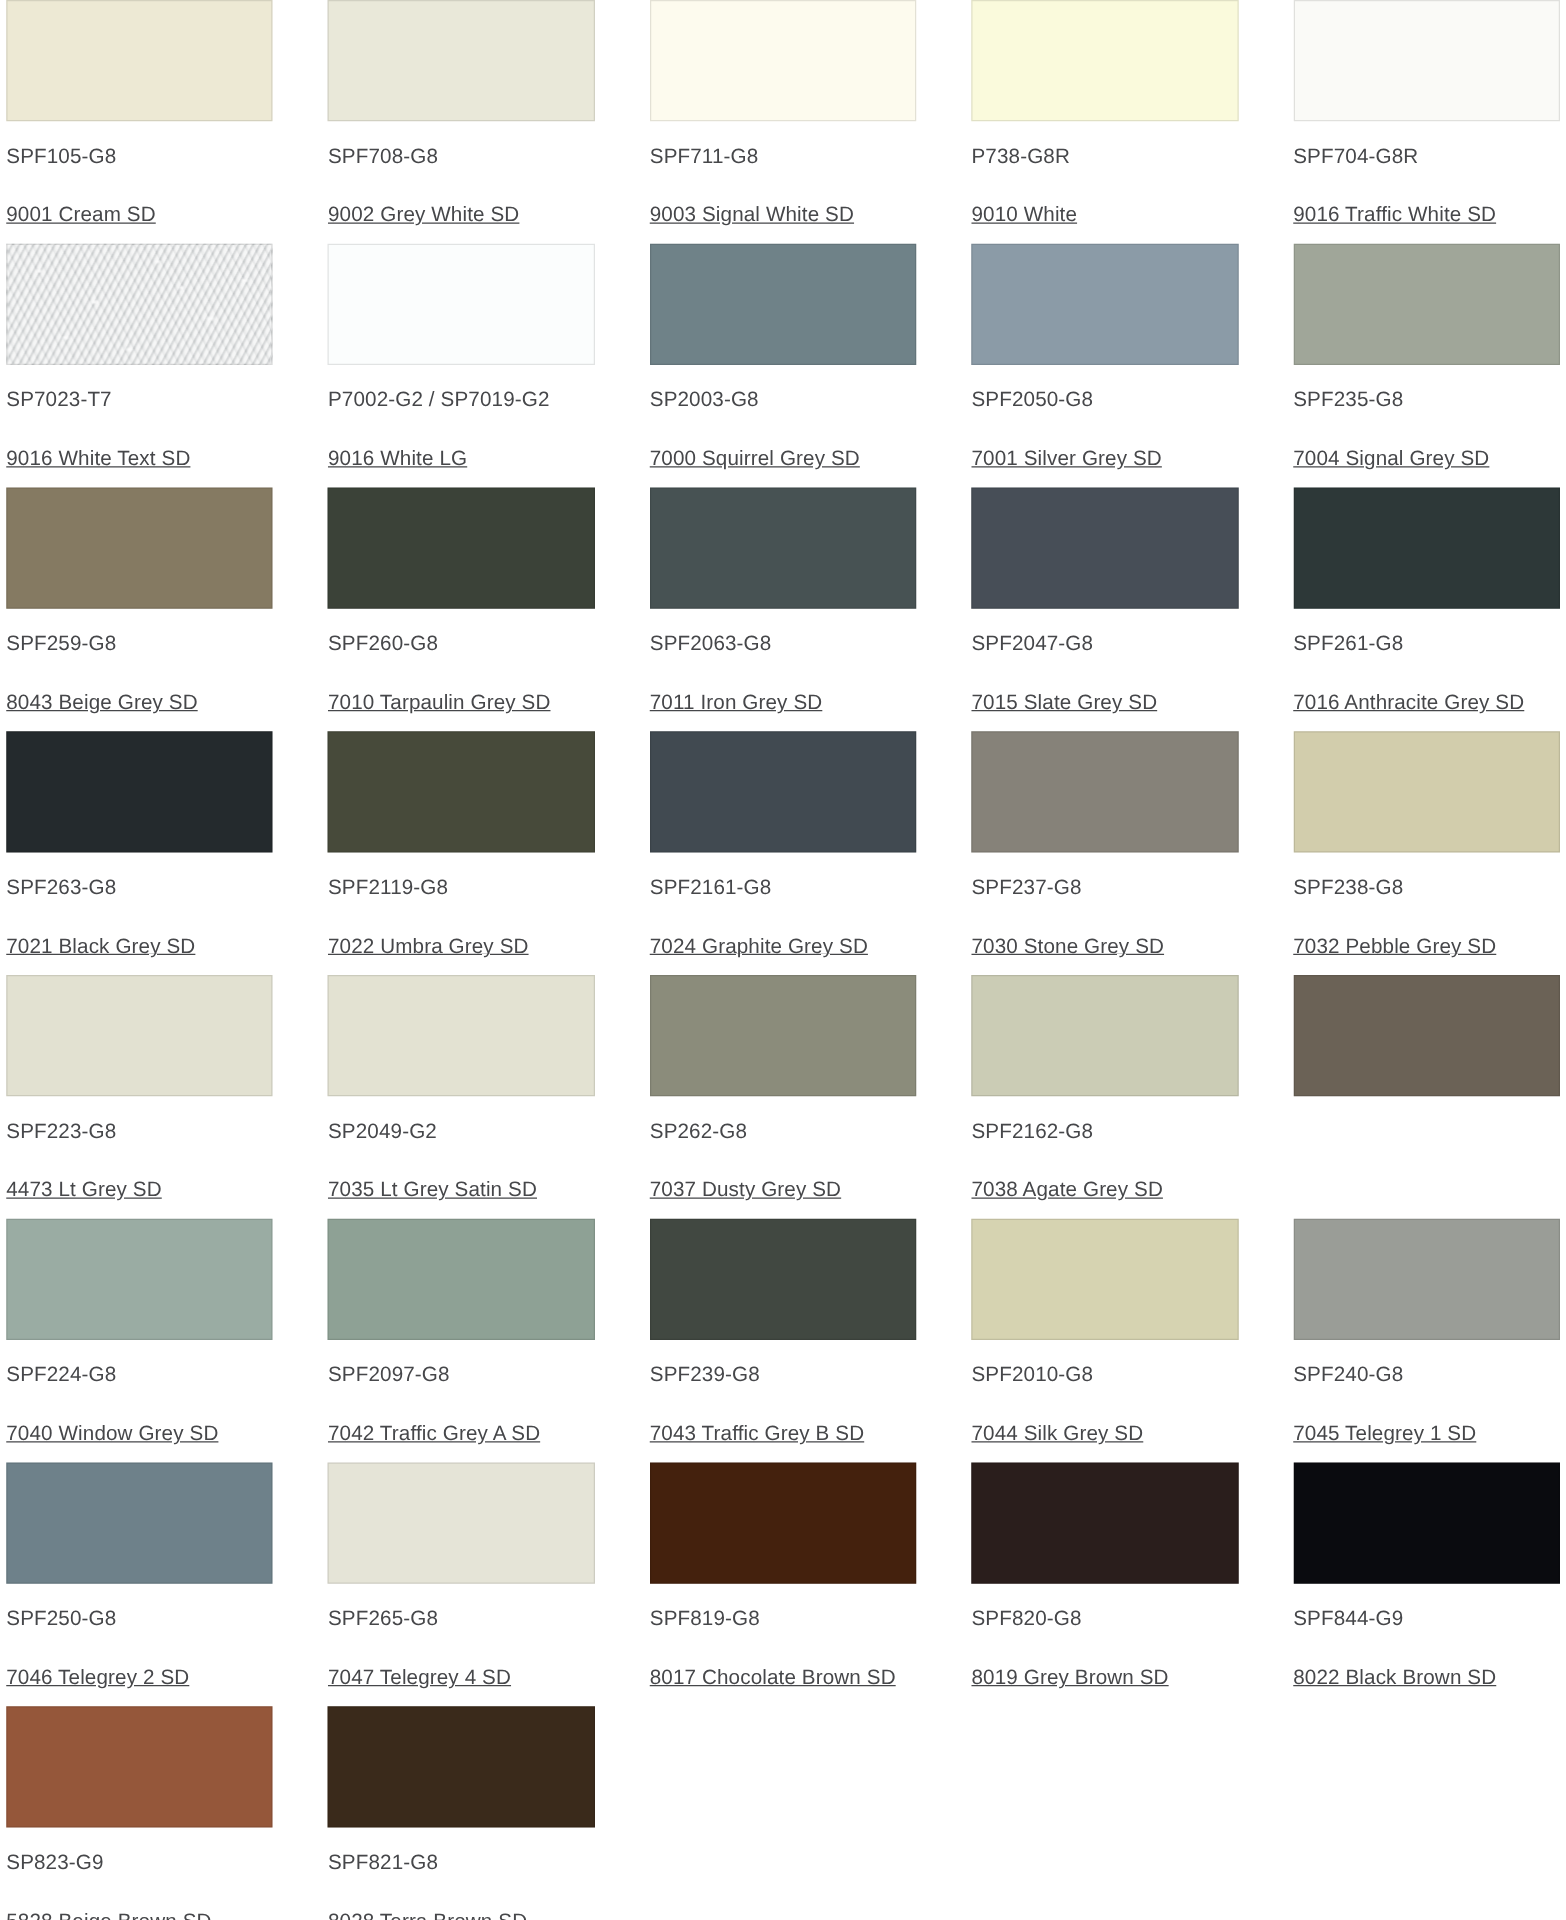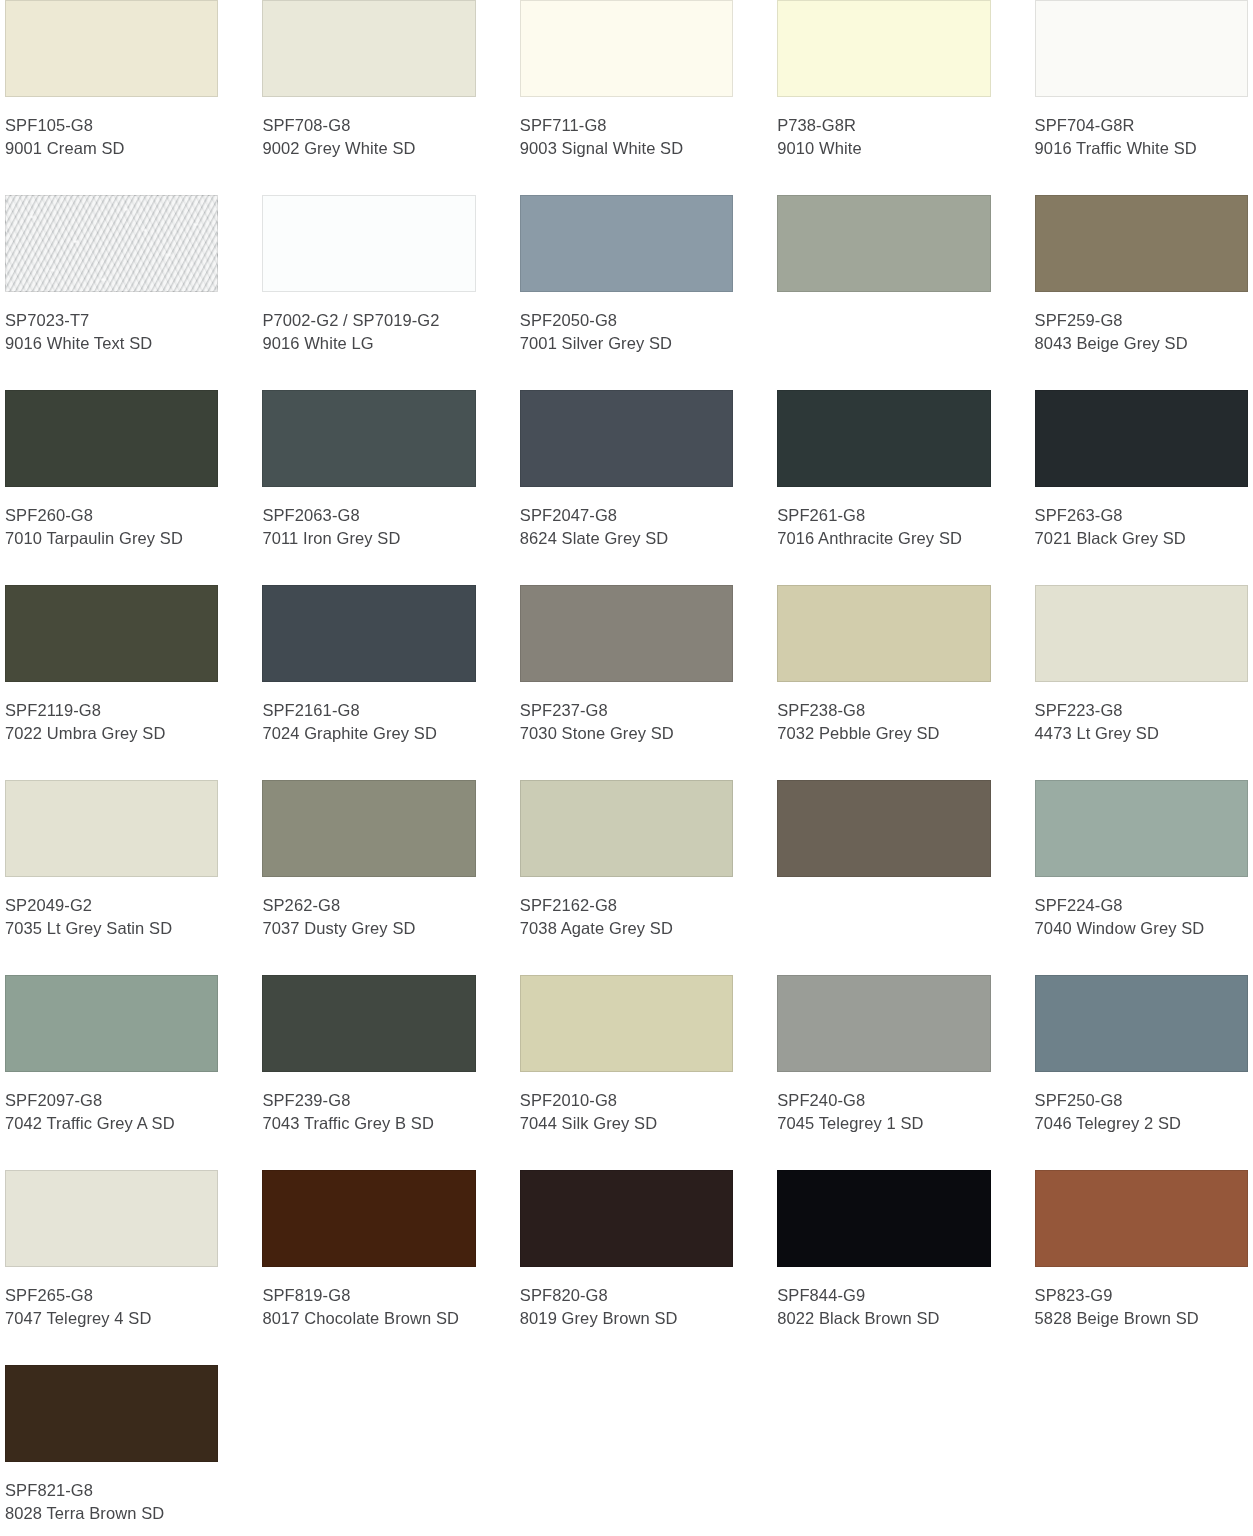--- a/index.html
+++ b/index.html
@@ -57,21 +57,22 @@
     font-size: 16.5px;
     color: #46474a;
     letter-spacing: 0.1px;
     white-space: nowrap;
   }
   .swatch-name {
     font-size: 16.5px;
     color: #46474a;
     letter-spacing: 0.1px;
     white-space: nowrap;
-    margin-top: 0;
+    margin-top: 24px;
+    text-decoration: underline;
   }
 </style>
 </head>
 <body>
 
 <div id="swatch-grid">
     <div class="swatch-card">
       <div class="swatch-chip" style="background-color: rgb(237, 233, 212);"></div>
       <div class="swatch-labels">
         <div class="swatch-code">SPF105-G8</div>
@@ -114,28 +115,39 @@
       </div>
     </div>
     <div class="swatch-card">
       <div class="swatch-chip" style="background-color: rgb(251, 253, 253);"></div>
       <div class="swatch-labels">
         <div class="swatch-code">P7002-G2 / SP7019-G2</div>
         <div class="swatch-name">9016 White LG</div>
       </div>
     </div>
     <div class="swatch-card">
+      <div class="swatch-chip" style="background-color: rgb(111, 130, 136);"></div>
+      <div class="swatch-labels">
+        <div class="swatch-code">SP2003-G8</div>
+        <div class="swatch-name">7000 Squirrel Grey SD</div>
+      </div>
+    </div>
+    <div class="swatch-card">
       <div class="swatch-chip" style="background-color: rgb(139, 155, 167);"></div>
       <div class="swatch-labels">
         <div class="swatch-code">SPF2050-G8</div>
         <div class="swatch-name">7001 Silver Grey SD</div>
       </div>
     </div>
     <div class="swatch-card">
       <div class="swatch-chip" style="background-color: rgb(160, 166, 153);"></div>
+      <div class="swatch-labels">
+        <div class="swatch-code">SPF235-G8</div>
+        <div class="swatch-name">7004 Signal Grey SD</div>
+      </div>
     </div>
     <div class="swatch-card">
       <div class="swatch-chip" style="background-color: rgb(133, 122, 98);"></div>
       <div class="swatch-labels">
         <div class="swatch-code">SPF259-G8</div>
         <div class="swatch-name">8043 Beige Grey SD</div>
       </div>
     </div>
     <div class="swatch-card">
       <div class="swatch-chip" style="background-color: rgb(59, 66, 56);"></div>
@@ -148,21 +160,21 @@
       <div class="swatch-chip" style="background-color: rgb(71, 82, 83);"></div>
       <div class="swatch-labels">
         <div class="swatch-code">SPF2063-G8</div>
         <div class="swatch-name">7011 Iron Grey SD</div>
       </div>
     </div>
     <div class="swatch-card">
       <div class="swatch-chip" style="background-color: rgb(71, 78, 87);"></div>
       <div class="swatch-labels">
         <div class="swatch-code">SPF2047-G8</div>
-        <div class="swatch-name">8624 Slate Grey SD</div>
+        <div class="swatch-name">7015 Slate Grey SD</div>
       </div>
     </div>
     <div class="swatch-card">
       <div class="swatch-chip" style="background-color: rgb(45, 56, 56);"></div>
       <div class="swatch-labels">
         <div class="swatch-code">SPF261-G8</div>
         <div class="swatch-name">7016 Anthracite Grey SD</div>
       </div>
     </div>
     <div class="swatch-card">

